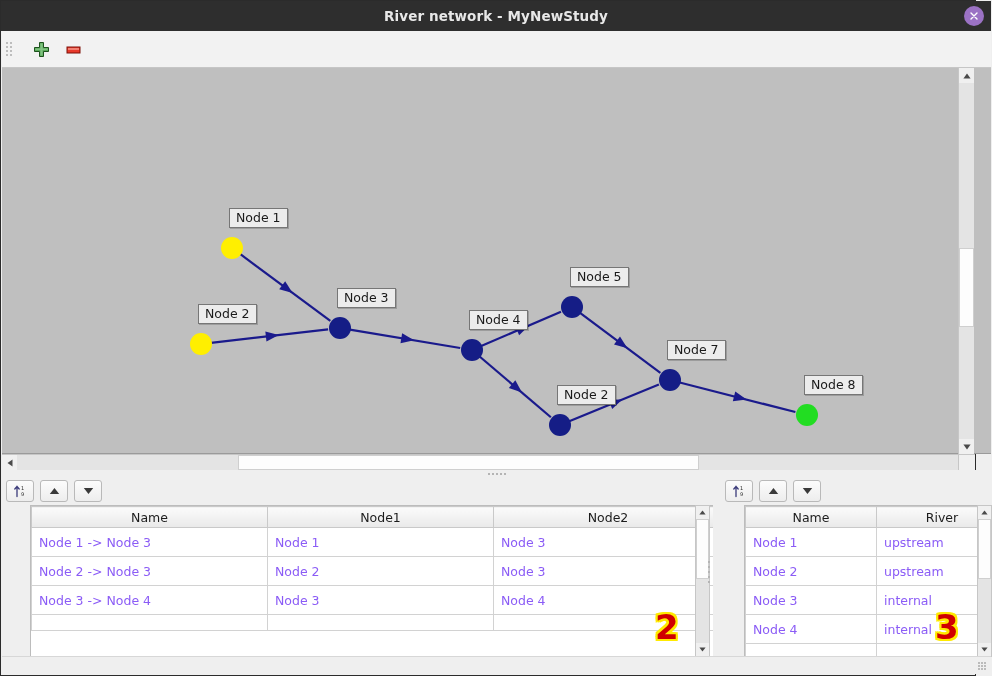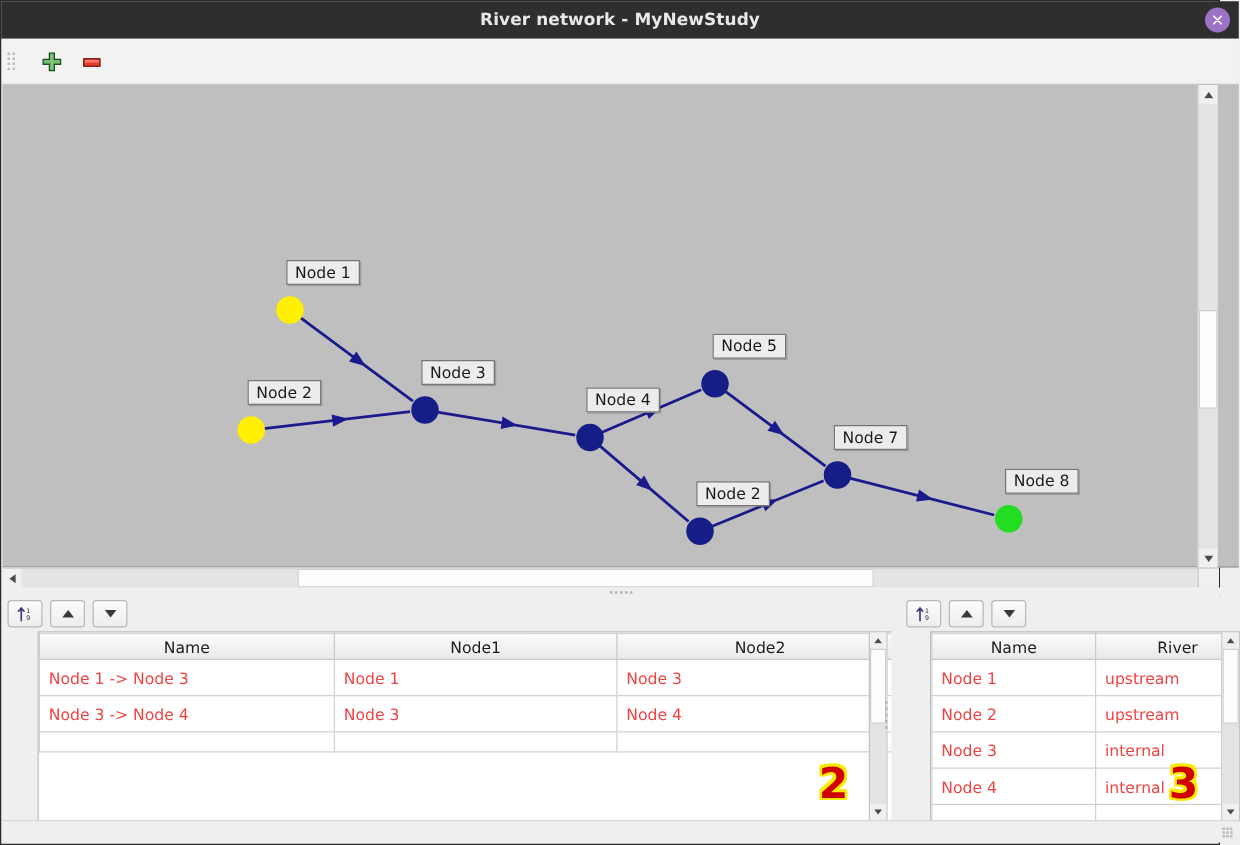--- a/index.html
+++ b/index.html
@@ -171,21 +171,21 @@
     font-size: 12.5px;
     color: #1c1c1c;
     height: 21px;
     text-align: center;
   }
   table.grid th:first-child { border-left: 1px solid #c9c9c9; }
   table.grid td {
     border: 1px solid #d2d2d2;
     border-top: none;
     font-size: 12.5px;
-    color: #ef4444;
+    color: #8b5cf6;
     height: 29px;
     padding: 0 7px;
     white-space: nowrap;
     overflow: hidden;
     background: #fff;
   }
   .grid-host {
     position: absolute;
     overflow: hidden;
     background: #fff;
@@ -384,20 +384,25 @@
               <th>Node2</th>
             </tr>
           </thead>
         <tbody id="links-body">
             <tr>
               <td>Node 1 -&gt; Node 3</td>
               <td>Node 1</td>
               <td>Node 3</td>
             </tr>
             <tr>
+              <td>Node 2 -&gt; Node 3</td>
+              <td>Node 2</td>
+              <td>Node 3</td>
+            </tr>
+            <tr>
               <td>Node 3 -&gt; Node 4</td>
               <td>Node 3</td>
               <td>Node 4</td>
             </tr>
             <tr>
               <td style="height: 16px;"></td>
               <td style="height: 16px;"></td>
               <td style="height: 16px;"></td>
             </tr>
           </tbody>

